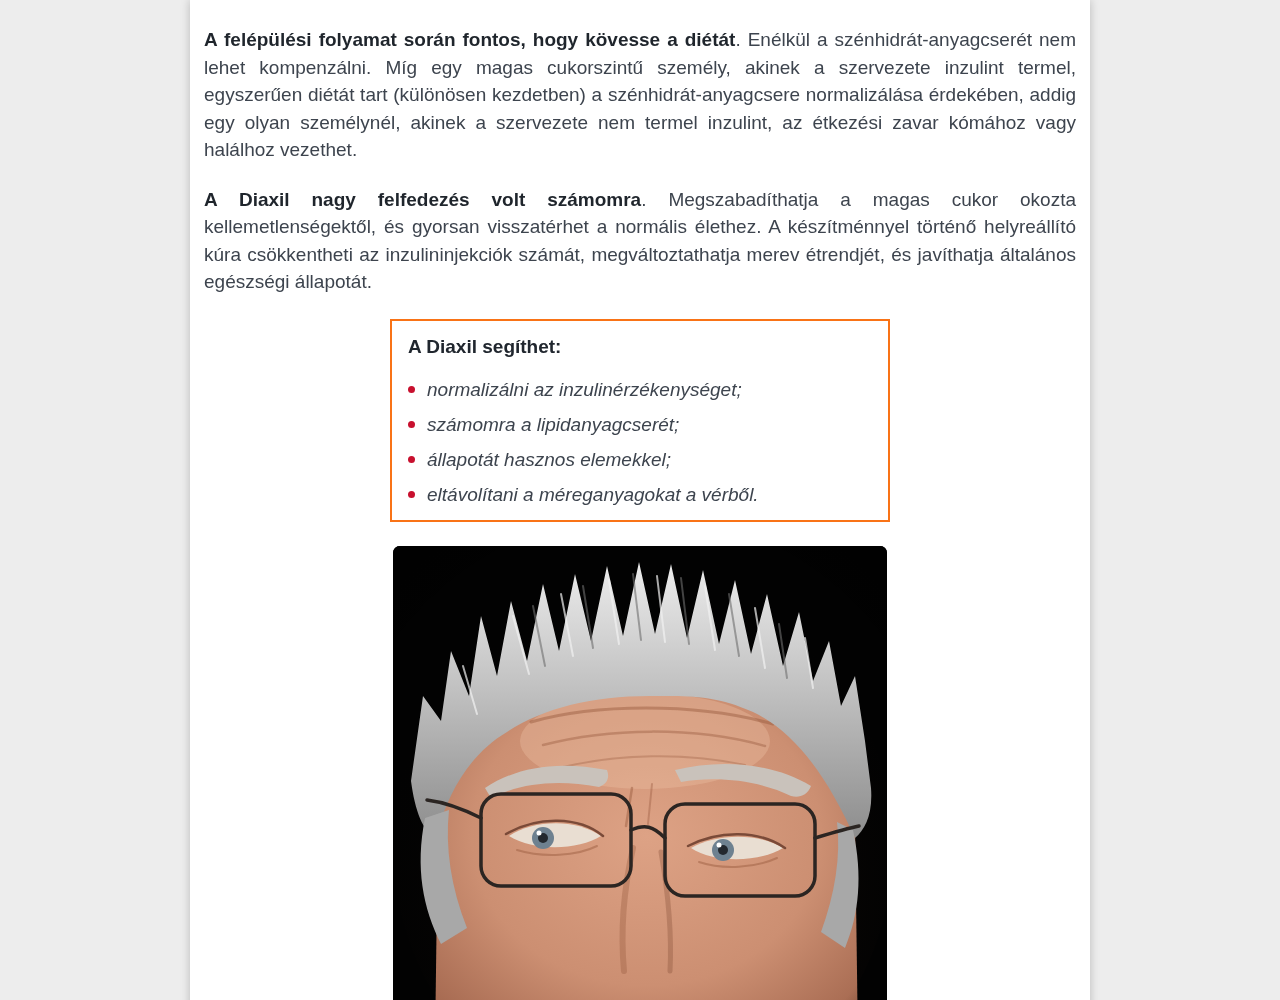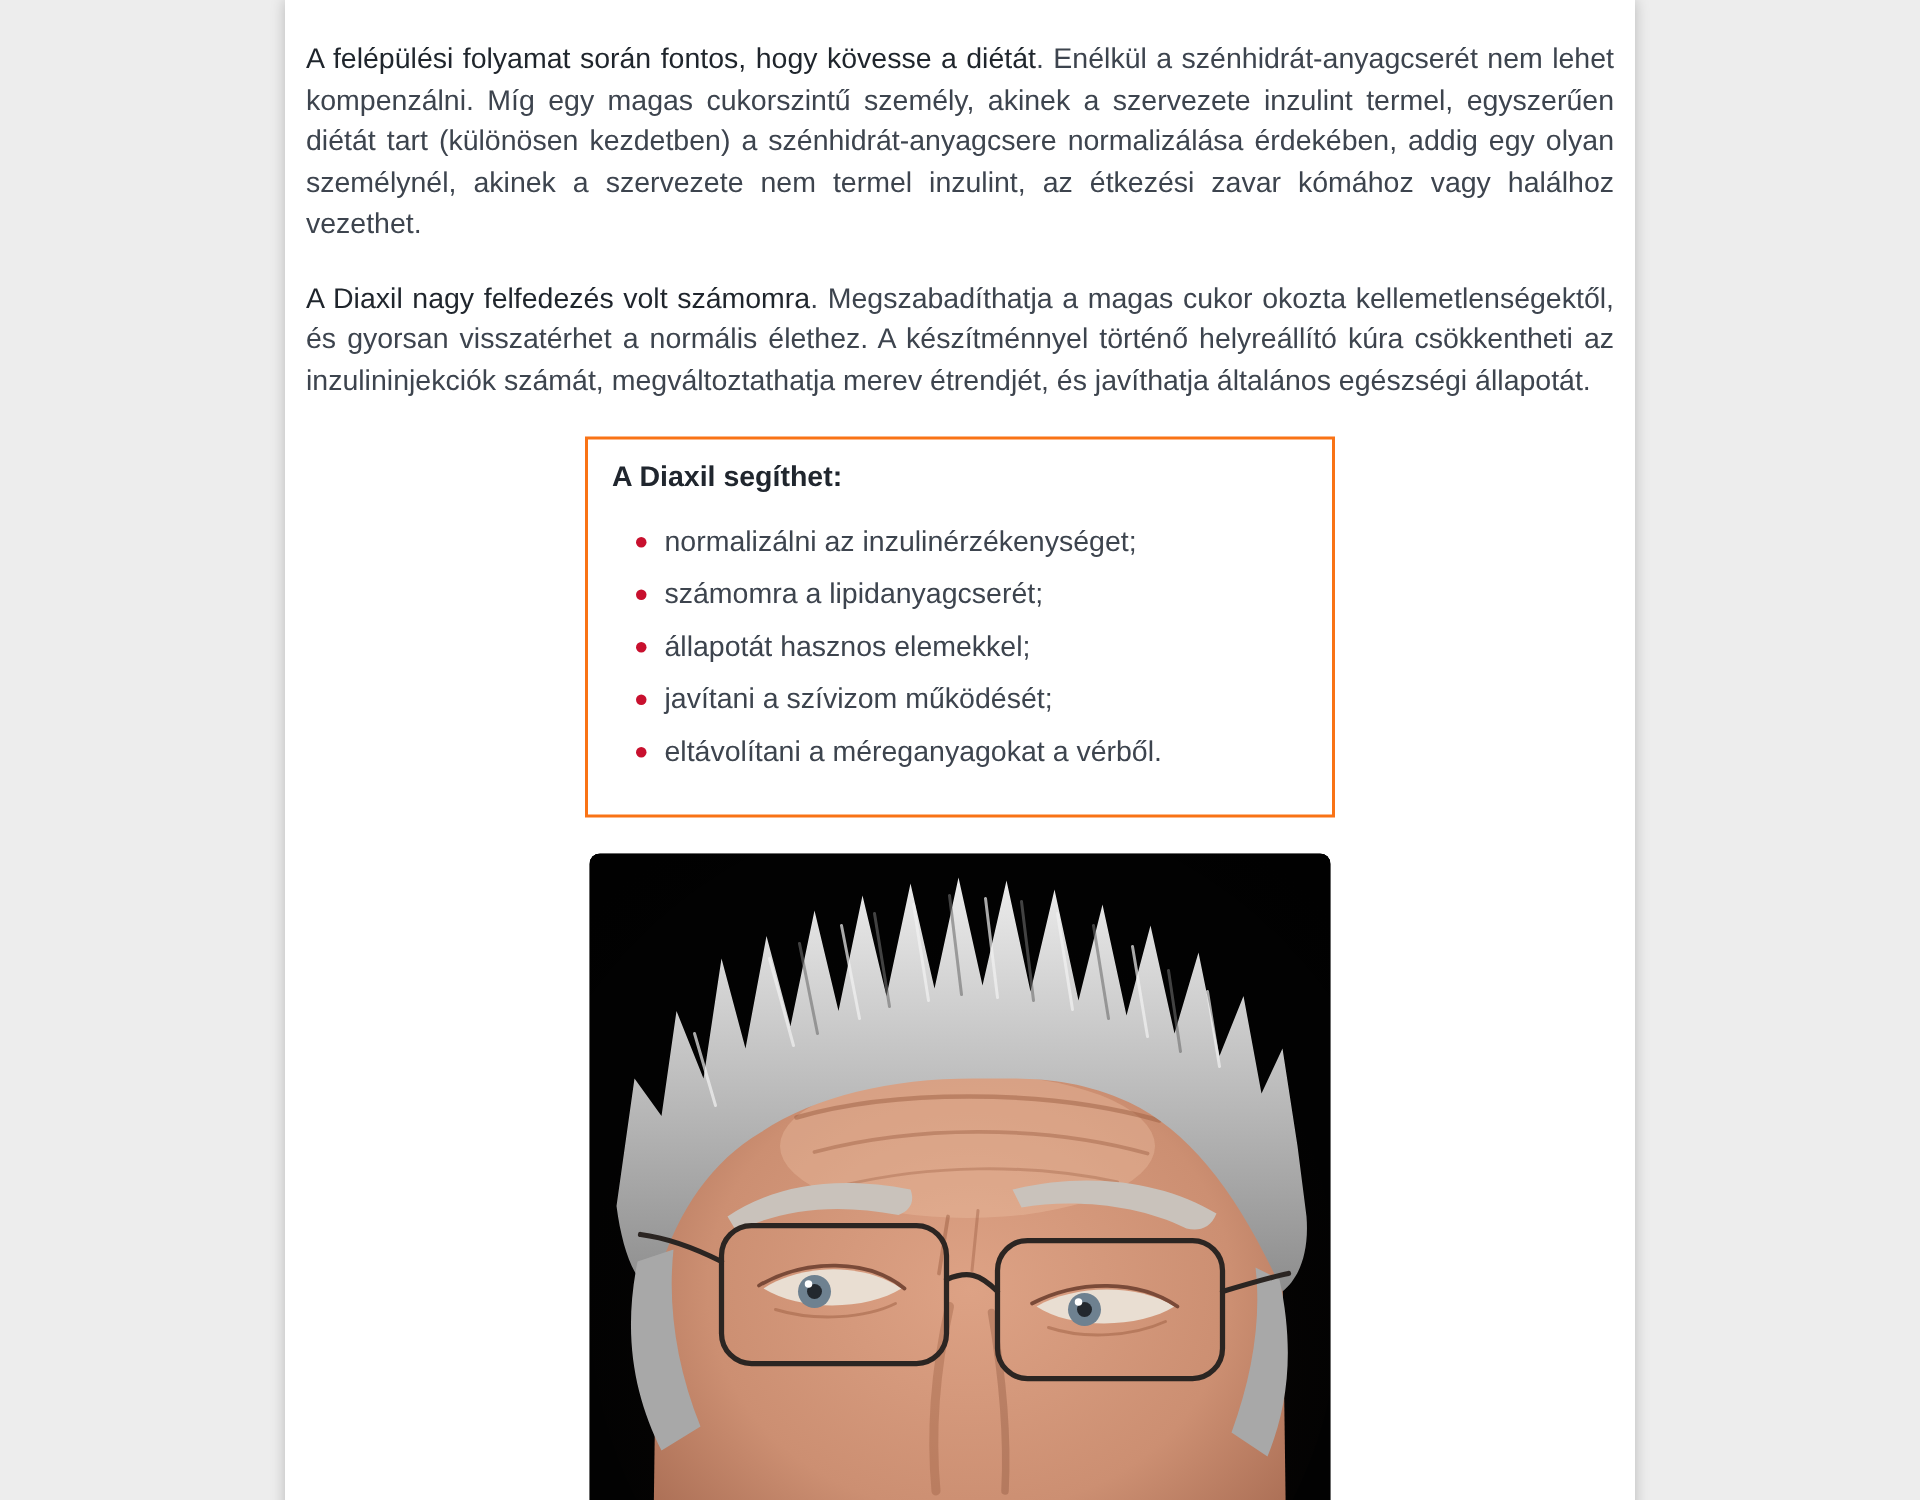--- a/index.html
+++ b/index.html
@@ -24,42 +24,43 @@
   }
   .article p {
     font-size: 19px;
     line-height: 27.5px;
     color: #3d444e;
     text-align: justify;
     margin: 0 0 22px 0;
   }
   .article p strong {
     color: #1f252c;
-    font-weight: 400;
+    font-weight: 700;
     margin-top: 16px;
   }
   .benefits-box {
     box-sizing: border-box;
     width: 500px;
     margin: 23px auto 24px auto;
     border: 2px solid #f97316;
     background: #ffffff;
     padding: 12px 16px 12px 16px;
   }
   .benefits-title {
     font-size: 19px;
     line-height: 27px;
     font-weight: 700;
     color: #20262e;
     margin: 0 0 16px 0;
   }
   .benefits-list {
     list-style: none;
-    margin: 16px;
+    margin: 0;
     padding: 0;
+    font-style: italic;
   }
   .benefits-list li {
     position: relative;
     padding-left: 19px;
     margin: 0 0 8px 0;
     font-size: 19px;
     line-height: 27px;
     color: #3d444e;
     text-align: justify;
   }
@@ -92,21 +93,20 @@
     <p><strong>A felépülési folyamat során fontos, hogy kövesse a diétát</strong><span>. Enélkül a szénhidrát-anyagcserét nem lehet kompenzálni. Míg egy magas cukorszintű személy, akinek a szervezete inzulint termel, egyszerűen diétát tart (különösen kezdetben) a szénhidrát-anyagcsere normalizálása érdekében, addig egy olyan személynél, akinek a szervezete nem termel inzulint, az étkezési zavar kómához vagy halálhoz vezethet.</span></p>
 
     <p><strong>A Diaxil nagy felfedezés volt számomra</strong><span>. Megszabadíthatja a magas cukor okozta kellemetlenségektől, és gyorsan visszatérhet a normális élethez. A készítménnyel történő helyreállító kúra csökkentheti az inzulininjekciók számát, megváltoztathatja merev étrendjét, és javíthatja általános egészségi állapotát.</span></p>
 
     <div class="benefits-box">
       <div class="benefits-title">A Diaxil segíthet:</div>
       <ul class="benefits-list">
         <li><span class="dot"></span><span>normalizálni az inzulinérzékenységet;</span></li>
         <li><span class="dot"></span><span>számomra a lipidanyagcserét;</span></li>
         <li><span class="dot"></span><span>állapotát hasznos elemekkel;</span></li>
-        <li><span class="dot"></span><span>javítani a szívizom működését;</span></li>
         <li><span class="dot"></span><span>eltávolítani a méreganyagokat a vérből.</span></li>
       </ul>
     </div>
 
     <div class="photo-wrap">
       <svg width="494" height="500" viewBox="0 0 494 500" xmlns="http://www.w3.org/2000/svg" role="img" aria-label="elderly man portrait">
         <defs>
           <radialGradient id="glow" cx="0.52" cy="0.6" r="0.6">
             <stop offset="0" stop-color="#3a241a" stop-opacity="0.55"></stop>
             <stop offset="1" stop-color="#000000" stop-opacity="0"></stop>

